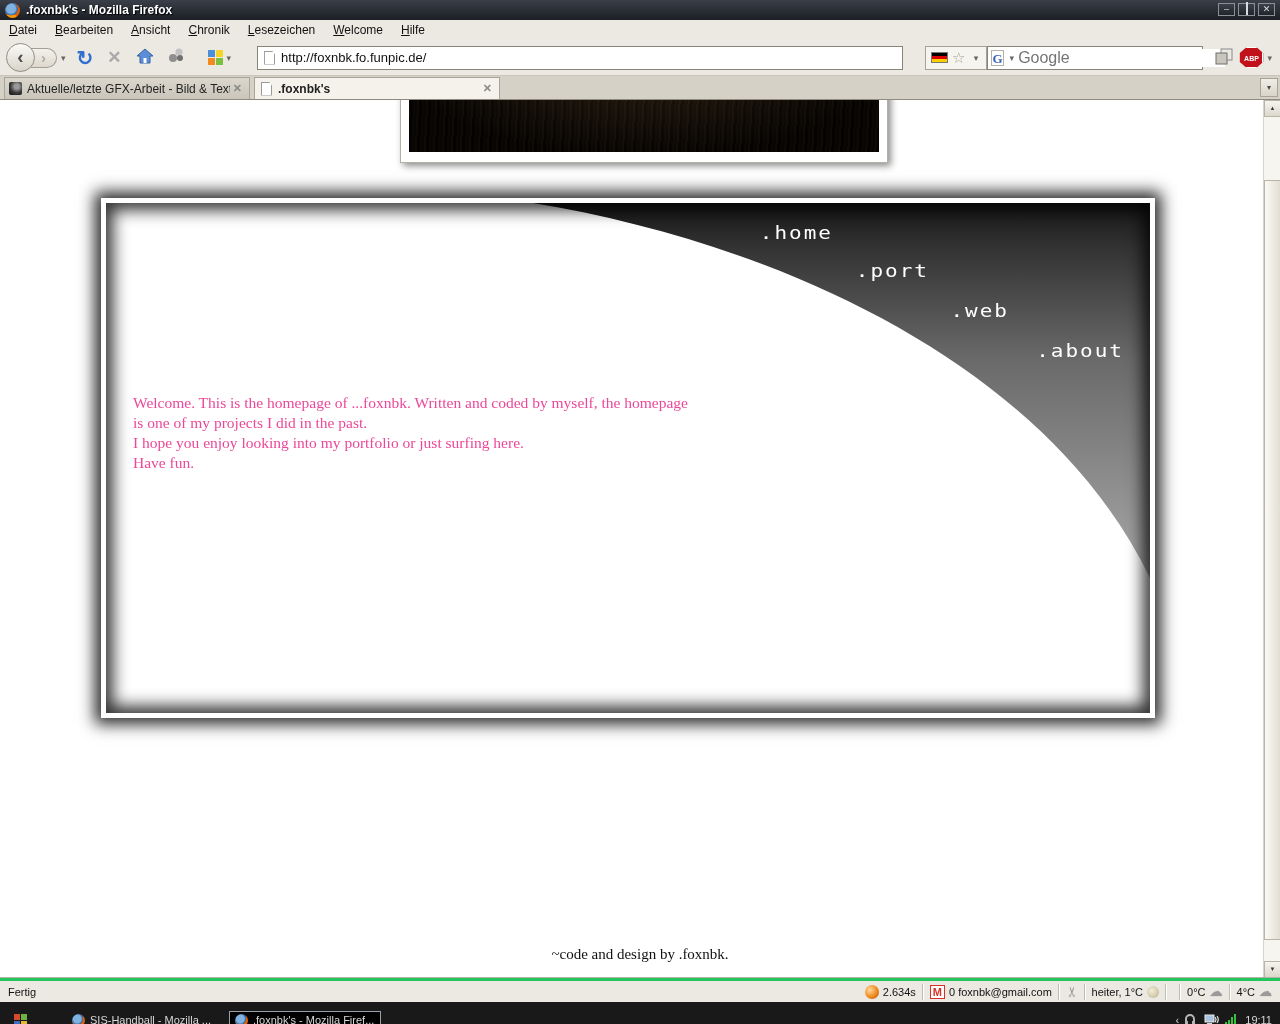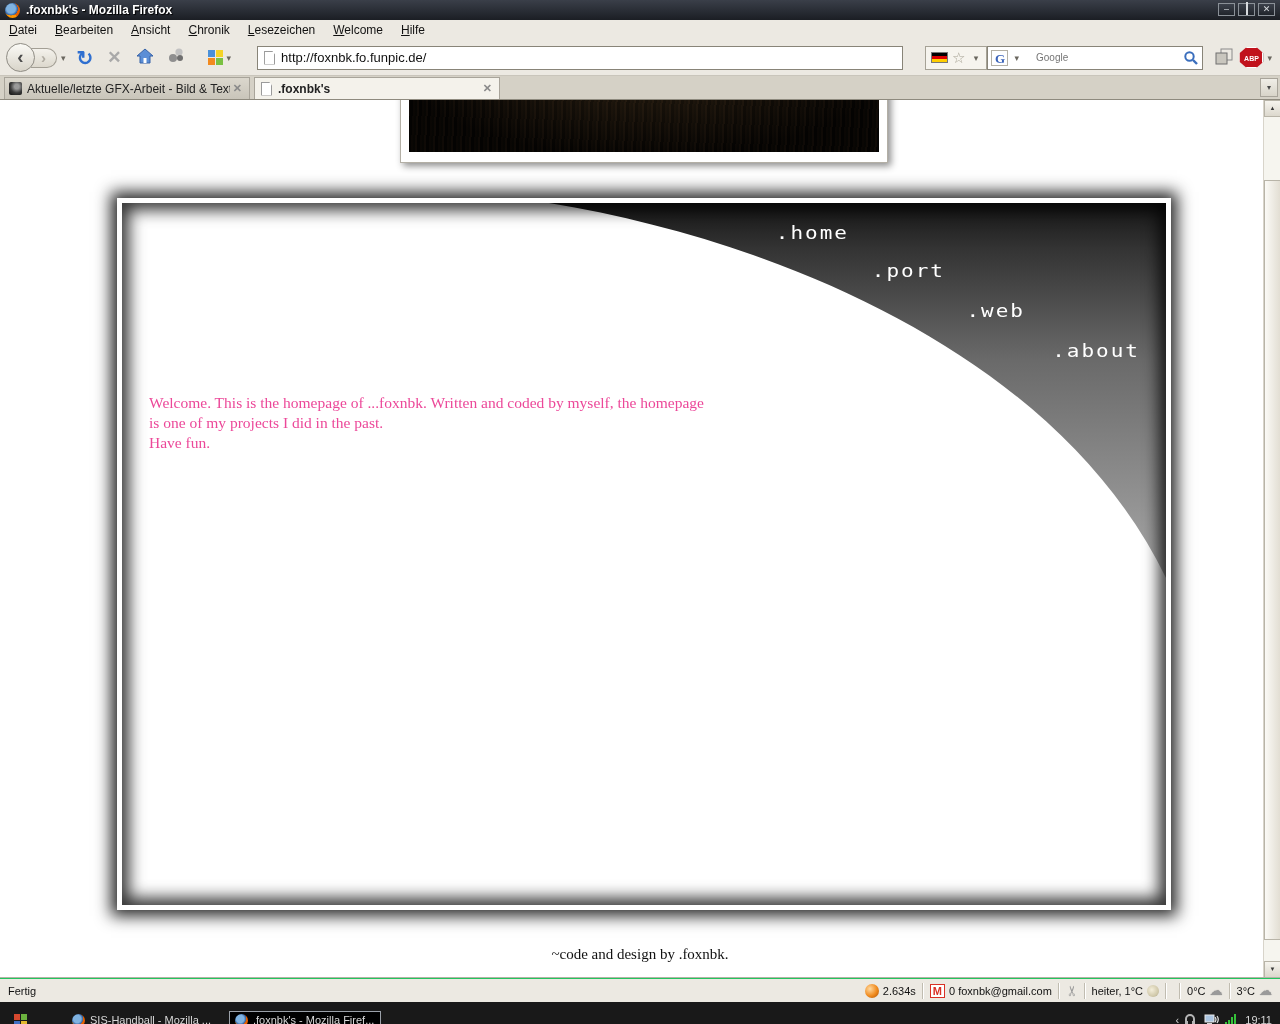--- a/index.html
+++ b/index.html
@@ -47,21 +47,21 @@
     clip-path:polygon(0 0, 72% 0, 100% 28%, 100% 100%, 0 100%); }
   .urlbox input { flex:1; border:none; outline:none; font-size:13px; color:#111; font-family:"Liberation Sans",sans-serif; }
   .flagstar { width:62px; height:24px; border:1px solid #a6a296; background:#f6f4ee; display:flex;
     align-items:center; justify-content:space-evenly; }
   .deflag { width:17px; height:11px; background:linear-gradient(#000 0 33%, #d00 33% 66%, #ffce00 66%); border:1px solid #777; }
   .star { color:#a8a496; font-size:15px; }
   .searchbox { width:216px; height:24px; background:#fff; border:1px solid #888478; display:flex;
     align-items:center; margin-right:6px; }
   .gbox { width:17px; height:16px; border:1px solid #b5b1a6; margin:0 2px 0 3px; text-align:center;
     font-family:"Liberation Serif",serif; font-weight:bold; color:#3b63b8; font-size:13px; line-height:15px; }
-  .searchbox input { flex:1; border:none; outline:none; font-size:10px; color:#555; font-family:"Liberation Sans",sans-serif;margin-left:13px; }
+  .searchbox input { flex:1; border:none; outline:none; font-size:16px; color:#555; font-family:"Liberation Sans",sans-serif; }
   .ext-icon { margin:0 5px; }
   .abp { width:24px; height:21px; background:#c1121c; color:#fff; font-size:7px; font-weight:bold;
     text-align:center; line-height:21px; border:1px solid #fff; outline:1px solid #999;
     clip-path:polygon(30% 0,70% 0,100% 30%,100% 70%,70% 100%,30% 100%,0 70%,0 30%); }
 
   
   .tabbar { position:absolute; left:0; top:76px; width:1280px; height:24px; background:#d5d1c6;
     border-bottom:1px solid #8e8a7e; display:flex; align-items:flex-end; }
   .tab { height:22px; width:246px; display:flex; align-items:center; border:1px solid #a8a49a; border-bottom:none;
     background:linear-gradient(#dbd7cd,#c9c5ba); margin-left:4px; padding:0 4px; font-size:12px; color:#222; }
@@ -77,21 +77,21 @@
   .viewport { position:absolute; left:0; top:100px; width:1280px; height:878px; background:#fff; overflow:hidden; }
 
   .banner { position:absolute; left:400px; top:-60px; width:488px; height:123px; background:#fff;
     border:1px solid #b3afa5; box-shadow:3px 3px 7px rgba(0,0,0,0.45); padding:8px 8px 10px; }
   .banner-photo { width:100%; height:100%;
     background:
       radial-gradient(ellipse at 50% 10%, rgba(60,45,25,0.55), rgba(0,0,0,0.65) 75%),
       repeating-linear-gradient(93deg, #15100a 0 2px, #2a1d12 2px 4px, #0b0805 4px 7px, #1d140c 7px 9px);
   }
 
-  .mainbox { position:absolute; left:117px; top:98px; width:1054px; height:712px; background:#fff;
+  .mainbox { position:absolute; left:101px; top:98px; width:1054px; height:520px; background:#fff;
     border:5px solid #fff; box-shadow:0 0 15px 6px rgba(0,0,0,0.85); }
   .mainbox::after { content:""; position:absolute; inset:0; z-index:5; pointer-events:none;
     box-shadow:inset 0 0 16px 7px rgba(0,0,0,0.8); }
   .curve { position:absolute; top:0; right:0; z-index:1; }
   .navlink { position:absolute; z-index:6; color:#fff; font-family:"DejaVu Sans Mono",monospace;
     font-size:21px; letter-spacing:2px; transform:scaleY(0.82); transform-origin:top right; cursor:pointer; }
   .welcome { position:absolute; left:27px; top:190px; width:560px; z-index:6;
     font-family:"Liberation Serif",serif; font-size:15.5px; line-height:20px; color:#ec4899; }
   .pagefooter { position:absolute; left:0; top:846px; width:100%; text-align:center;
     font-family:"Liberation Serif",serif; font-size:15px; color:#111; }
@@ -100,21 +100,21 @@
   .scrollbar { position:absolute; right:0; top:0; width:17px; height:878px; background:#f6f5ef;
     border-left:1px solid #d8d4ca; }
   .sb-btn { position:absolute; left:0; width:17px; height:17px; background:linear-gradient(#f6f4ee,#dcd8cd);
     border:1px solid #b8b4a8; color:#3a3a3a; font-size:6px; text-align:center; line-height:15px; }
   .sb-up { top:0; } .sb-down { bottom:0; }
   .sb-thumb { position:absolute; left:0; top:80px; width:17px; height:760px;
     background:linear-gradient(90deg,#fbfaf6,#e2ded3); border:1px solid #b8b4a8; }
 
   
   .statusbar { position:absolute; left:0; top:978px; width:1280px; height:24px; background:#ece9e2;
-    border-top:1px solid #22c55e; box-shadow:0 -1px 0 #b5b1a6; display:flex; align-items:center;
+    border-top:3px solid #22c55e; box-shadow:0 -1px 0 #b5b1a6; display:flex; align-items:center;
     font-size:11px; color:#111; }
   .status-left { margin-left:8px; flex:1; }
   .sb-sep { width:2px; height:16px; border-left:1px solid #c0bcb0; border-right:1px solid #fff; margin:0 6px; }
   .widget { display:flex; align-items:center; gap:4px;justify-content:space-between; }
   .fasterfox { width:14px; height:14px; border-radius:50%;
     background:radial-gradient(circle at 35% 35%, #ffd9a0, #f08a1d 55%, #a34e08); }
   .gmail-m { color:#d93025; border:1px solid #d93025; background:#fff; font-weight:bold; font-size:11px;
     line-height:12px; padding:0 2px; }
   .scissors { color:#999; font-size:14px; transform:rotate(-90deg); }
   .moon { width:12px; height:12px; border-radius:50%;
@@ -248,20 +248,21 @@
           </linearGradient>
         </defs>
         <path d="M437,0 C680,40 950,160 1054,375 L1054,0 Z" fill="url(#curveGrad)"></path>
       </svg>
       <span class="navlink" style="top:20px; right:317px;">.home</span>
       <span class="navlink" style="top:58px; right:221px;">.port</span>
       <span class="navlink" style="top:98px; right:141px;">.web</span>
       <span class="navlink" style="top:138px; right:26px;">.about</span>
       <div class="welcome">
         <div>Welcome. This is the homepage of ...foxnbk. Written and coded by myself, the homepage is one of my projects I did in the past.</div>
+        <div>I hope you enjoy looking into my portfolio or just surfing here.</div>
         <div>Have fun.</div>
       </div>
     </div>
 
     <div class="pagefooter">~code and design by .foxnbk.</div>
 
     <div class="scrollbar">
       <span class="sb-btn sb-up">▲</span>
       <span class="sb-thumb"></span>
       <span class="sb-btn sb-down">▼</span>
@@ -287,21 +288,21 @@
       <span class="moon"></span>
     </span>
     <span class="sb-sep"></span>
     <span class="sb-sep"></span>
     <span class="widget">
       <span>0°C</span>
       <span class="cloudi">☁</span>
     </span>
     <span class="sb-sep"></span>
     <span class="widget last">
-      <span>3°C</span>
+      <span>4°C</span>
       <span class="cloudi">☁</span>
     </span>
   </div>
 
   <div class="taskbar">
     <span class="startgrid">
       <i style="background:#d6492f"></i>
       <i style="background:#6cb33f"></i>
       <i style="background:#3f6fc4"></i>
       <i style="background:#e3b92e"></i>

